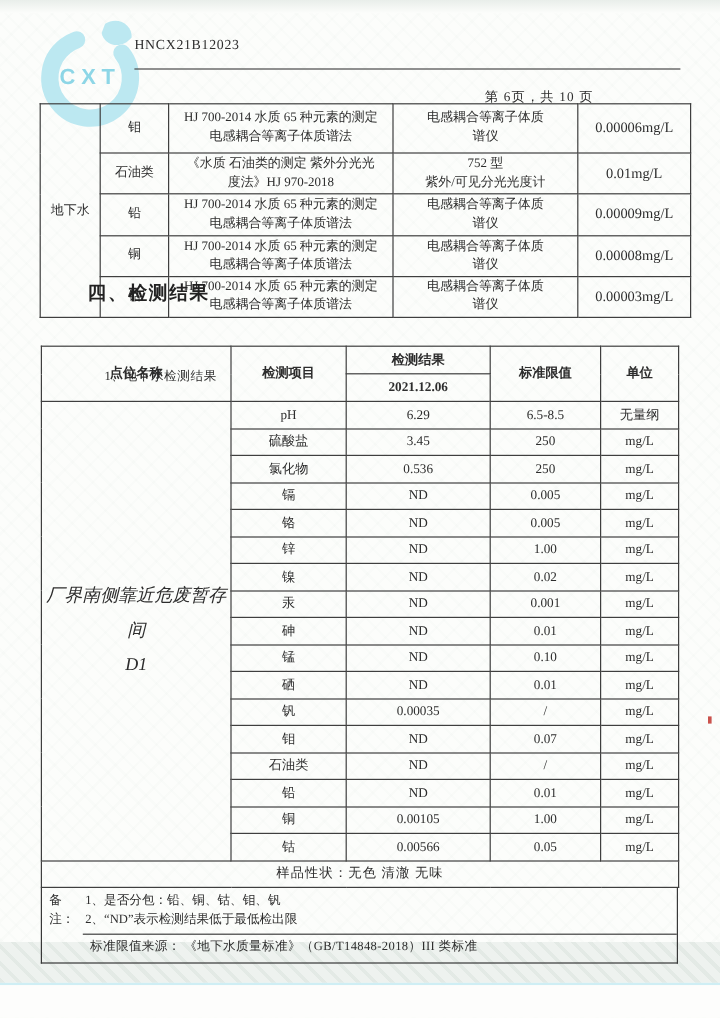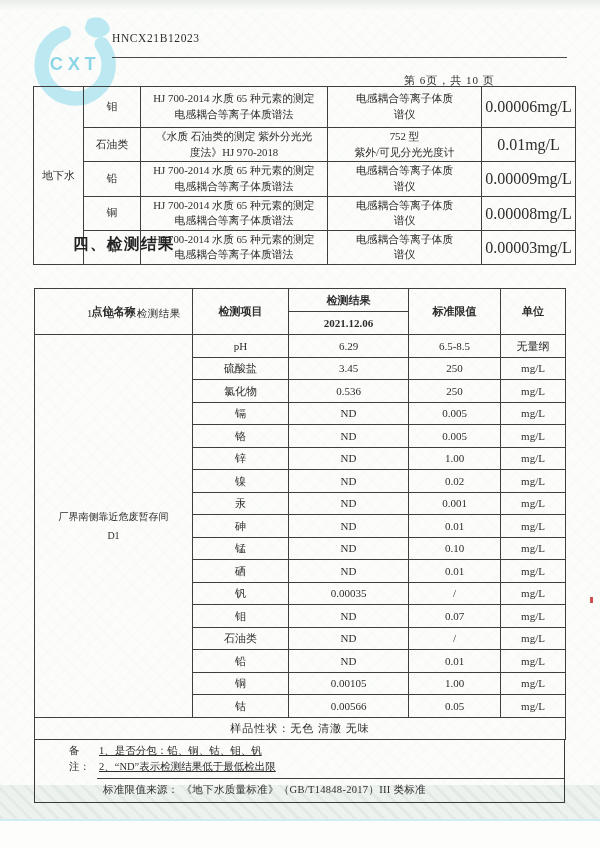--- a/index.html
+++ b/index.html
@@ -30,38 +30,38 @@
   .report-code{position:absolute;left:112px;top:32px;font-size:11.5px;letter-spacing:.6px;z-index:2;}
   .page-info{position:absolute;left:404px;top:41px;font-size:11px;letter-spacing:1px;z-index:2;margin-top:32px;}
   .header-rule{position:absolute;left:112px;top:57px;width:455px;height:1px;background:#4a4a4a;z-index:2;}
 
   table{border-collapse:collapse;table-layout:fixed;background:transparent;z-index:2;}
   td,th{border:1px solid #3f3f3f;text-align:center;vertical-align:middle;
     padding:1px 3px;font-weight:normal;}
   .pre{white-space:pre-line;}
 
   .method-table{position:absolute;left:33px;top:86px;width:542px;border:1.5px solid #383838;font-size:10.8px;line-height:1.45;}
-  .method-table .c-limit{font-size:16px;}
+  .method-table .c-limit{font-size:12px;}
 
   .results-wrap{position:absolute;left:34px;top:288px;width:531px;z-index:2;}
   .results-table{width:531px;border:1.5px solid #383838;font-size:11px;line-height:1.3;}
   .results-table thead td{font-weight:bold;height:20px;margin-left:36px;}
   .results-table tbody td{height:19.5px;}
-  .results-table .c-point{font-size:10px;line-height:1.9;}
+  .results-table .c-point{font-size:15px;line-height:1.9;font-style:italic;}
   .sample-state td{height:18px;letter-spacing:1px;}
 
   .section-title{position:absolute;left:73px;top:234px;z-index:2;
     font-family:"Liberation Sans","DejaVu Sans",sans-serif;
     font-weight:bold;font-size:15.5px;letter-spacing:1.5px;color:#222;}
   .section-subtitle{position:absolute;left:87px;top:273px;z-index:2;font-size:10.5px;letter-spacing:.5px;margin-top:34px;}
 
-  .notes-box{border:1.5px solid #383838;border-top:none;font-size:10.5px;line-height:1.55;padding-left:28px;}
+  .notes-box{border:1.5px solid #383838;border-top:none;font-size:10.5px;line-height:1.55;}
   .notes-top{display:flex;align-items:flex-start;padding:3px 4px 2px 6px;}
   .notes-label{flex:0 0 30px;text-align:left;}
-  .notes-lines{flex:1;text-align:left;text-decoration:underline;}
+  .notes-lines{flex:1;text-align:left;}
   .notes-source{border-top:1px solid #3f3f3f;margin-left:34px;padding:3px 4px 4px 6px;text-align:left;letter-spacing:.3px;}
 </style>
 </head>
 <body>
 
 <div class="texture"></div>
 <div class="band-top"></div>
 <div class="band-bottom"></div>
 <div class="blue-line"></div>
 <div class="below-line"></div>
@@ -266,15 +266,15 @@
   </table>
 
   <div class="notes-box">
     <div class="notes-top">
       <span class="notes-label">备注：</span>
       <span class="notes-lines">
         <span>1、是否分包：铅、铜、钴、钼、钒</span><br>
         <span>2、“ND”表示检测结果低于最低检出限</span>
       </span>
     </div>
-    <div class="notes-source">标准限值来源： 《地下水质量标准》（GB/T14848-2017）III 类标准</div>
+    <div class="notes-source">标准限值来源： 《地下水质量标准》（GB/T14848-2018）III 类标准</div>
   </div>
 </div>
 
 </body></html>

